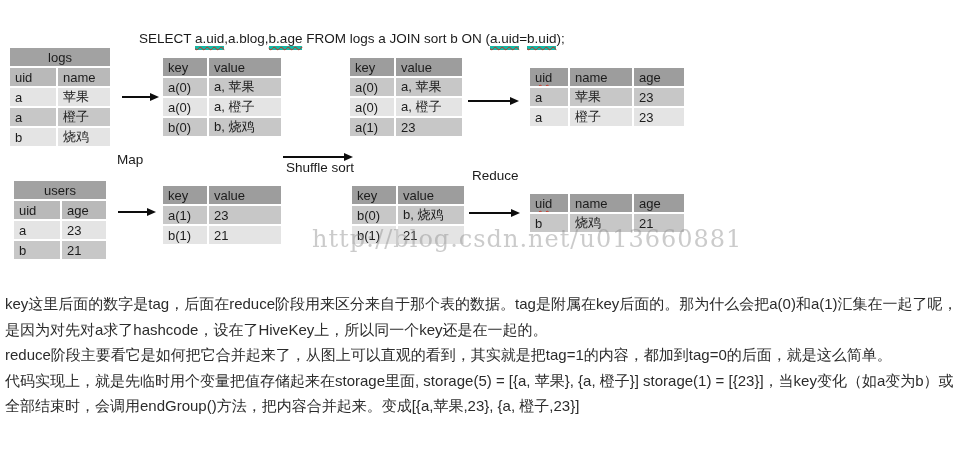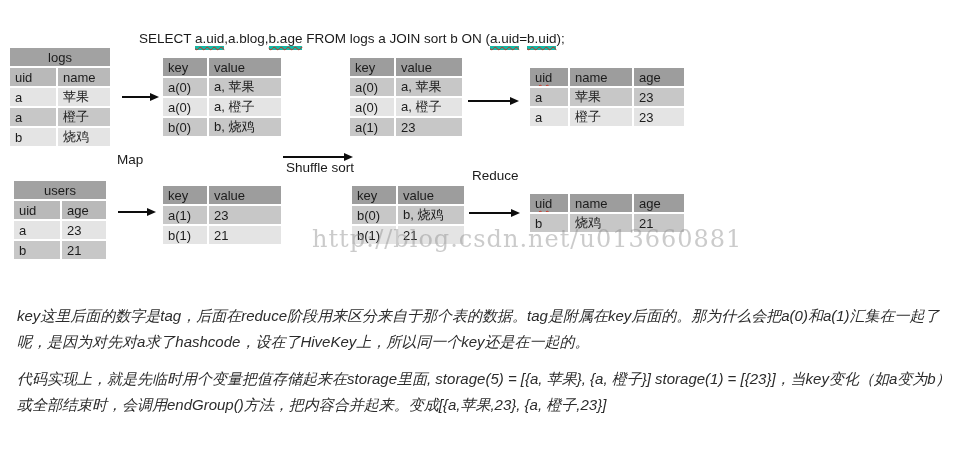--- a/index.html
+++ b/index.html
@@ -39,21 +39,21 @@
   .arrow .head {
     width:0; height:0; border-left:9px solid #0d0d0d;
     border-top:4.5px solid transparent; border-bottom:4.5px solid transparent;
   }
   .watermark {
     position:absolute; left:312px; top:225px; font-size:24px; letter-spacing:1px;
     font-family:"DejaVu Serif","Liberation Serif",serif; color:rgba(140,140,140,0.45);
     white-space:nowrap;
   }
   .paras { position:absolute; left:5px; top:291px; width:962px; font-size:15px; line-height:25.5px; color:#2b2b2b; }
-  .paras p { margin:12px;font-style:italic; }
+  .paras p { margin:0; }
 </style>
 </head>
 <body>
 
 <div class="canvas">
 
   <div class="query">
     <span>SELECT </span><span class="spell">a.uid</span><span>,a.blog,</span><span class="spell">b.age</span><span> FROM logs a JOIN sort b ON (</span><span class="spell">a.uid</span><span>=</span><span class="spell">b.uid</span><span>);</span>
   </div>
 
@@ -268,16 +268,17 @@
     </div>
   <div class="arrow" style="left:469px; top:208px; width:51px;">
       <span class="shaft"></span>
       <span class="head"></span>
     </div>
 
   <div class="watermark">http://blog.csdn.net/u013660881</div>
 
   <div class="paras">
     <p>key这里后面的数字是tag，后面在reduce阶段用来区分来自于那个表的数据。tag是附属在key后面的。那为什么会把a(0)和a(1)汇集在一起了呢，是因为对先对a求了hashcode，设在了HiveKey上，所以同一个key还是在一起的。</p>
+    <p>reduce阶段主要看它是如何把它合并起来了，从图上可以直观的看到，其实就是把tag=1的内容，都加到tag=0的后面，就是这么简单。</p>
     <p>代码实现上，就是先临时用个变量把值存储起来在storage里面, storage(5) = [{a, 苹果}, {a, 橙子}] storage(1) = [{23}]，当key变化（如a变为b）或全部结束时，会调用endGroup()方法，把内容合并起来。变成[{a,苹果,23}, {a, 橙子,23}]</p>
   </div>
 
 </div>
 
 </body></html>

